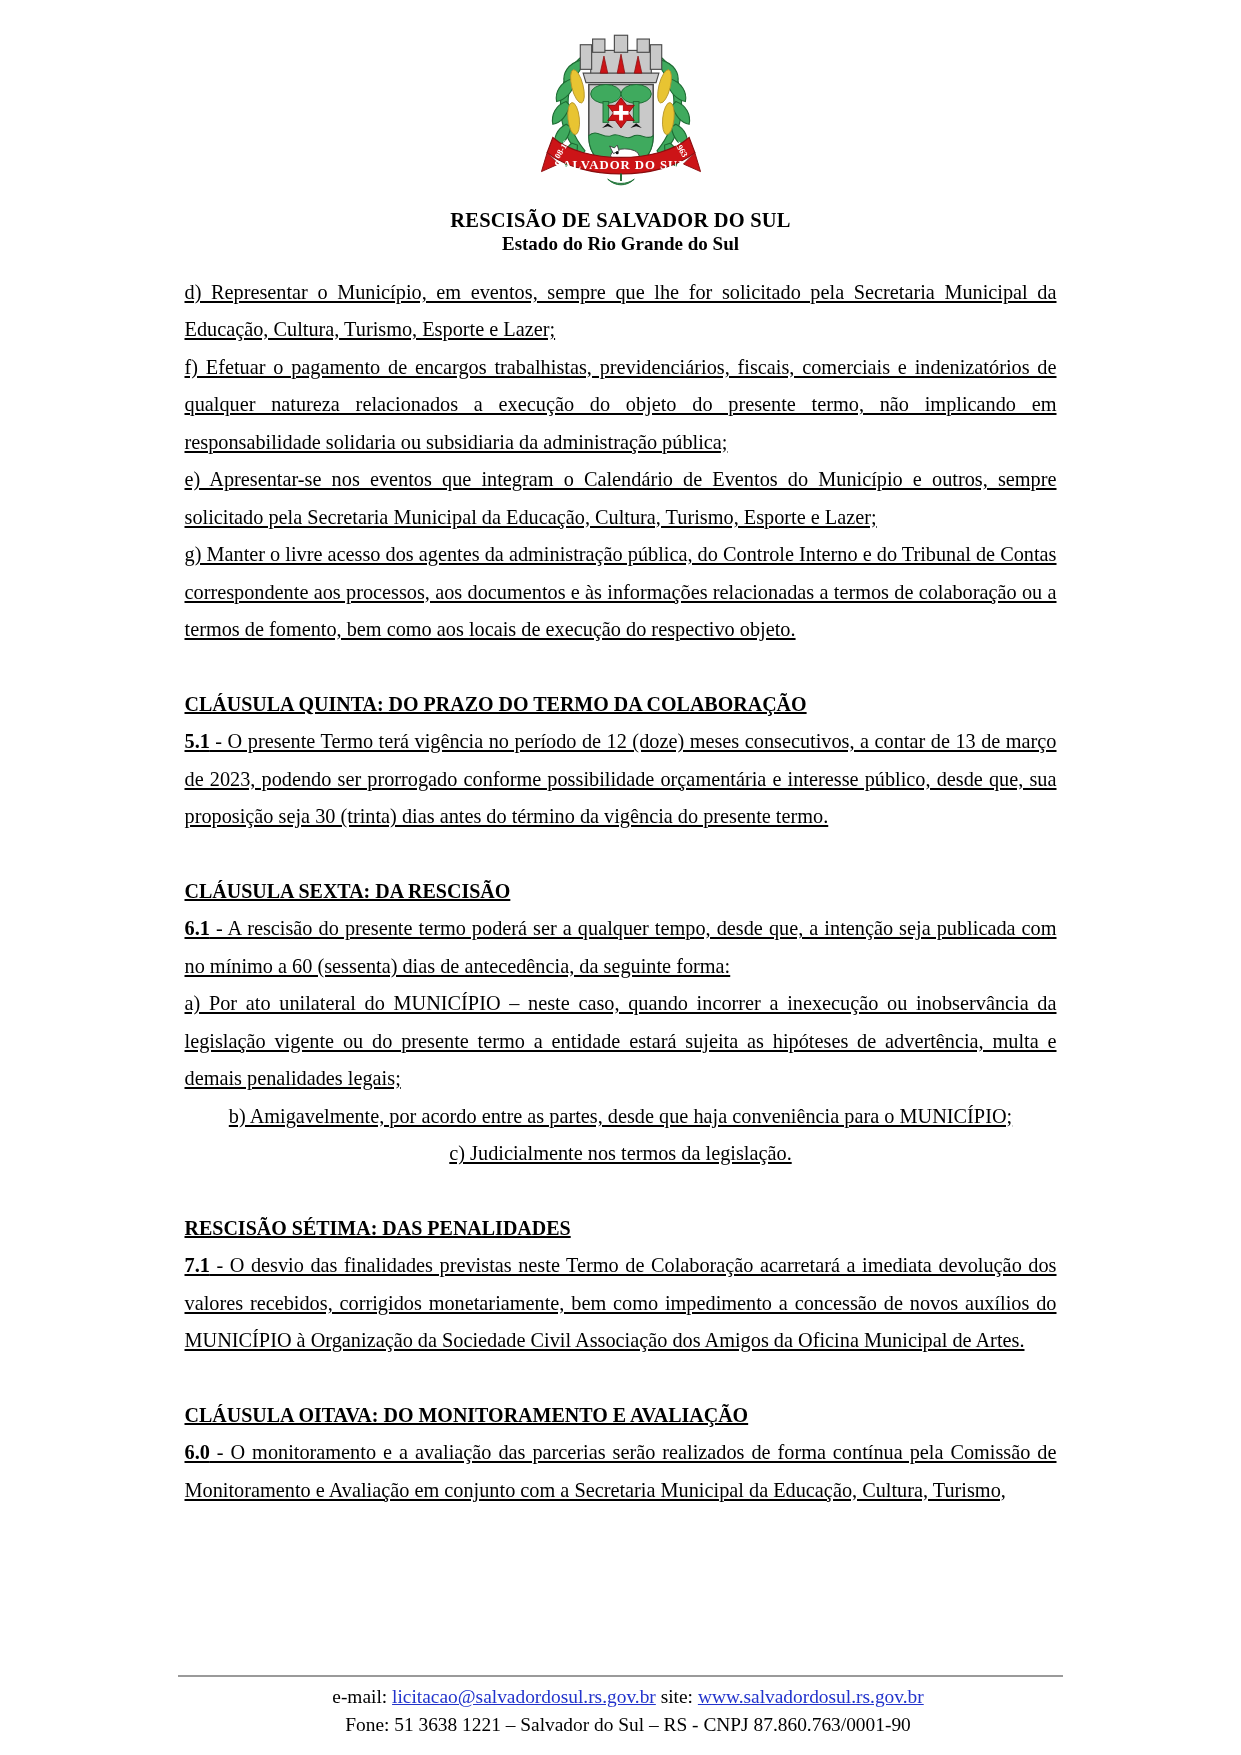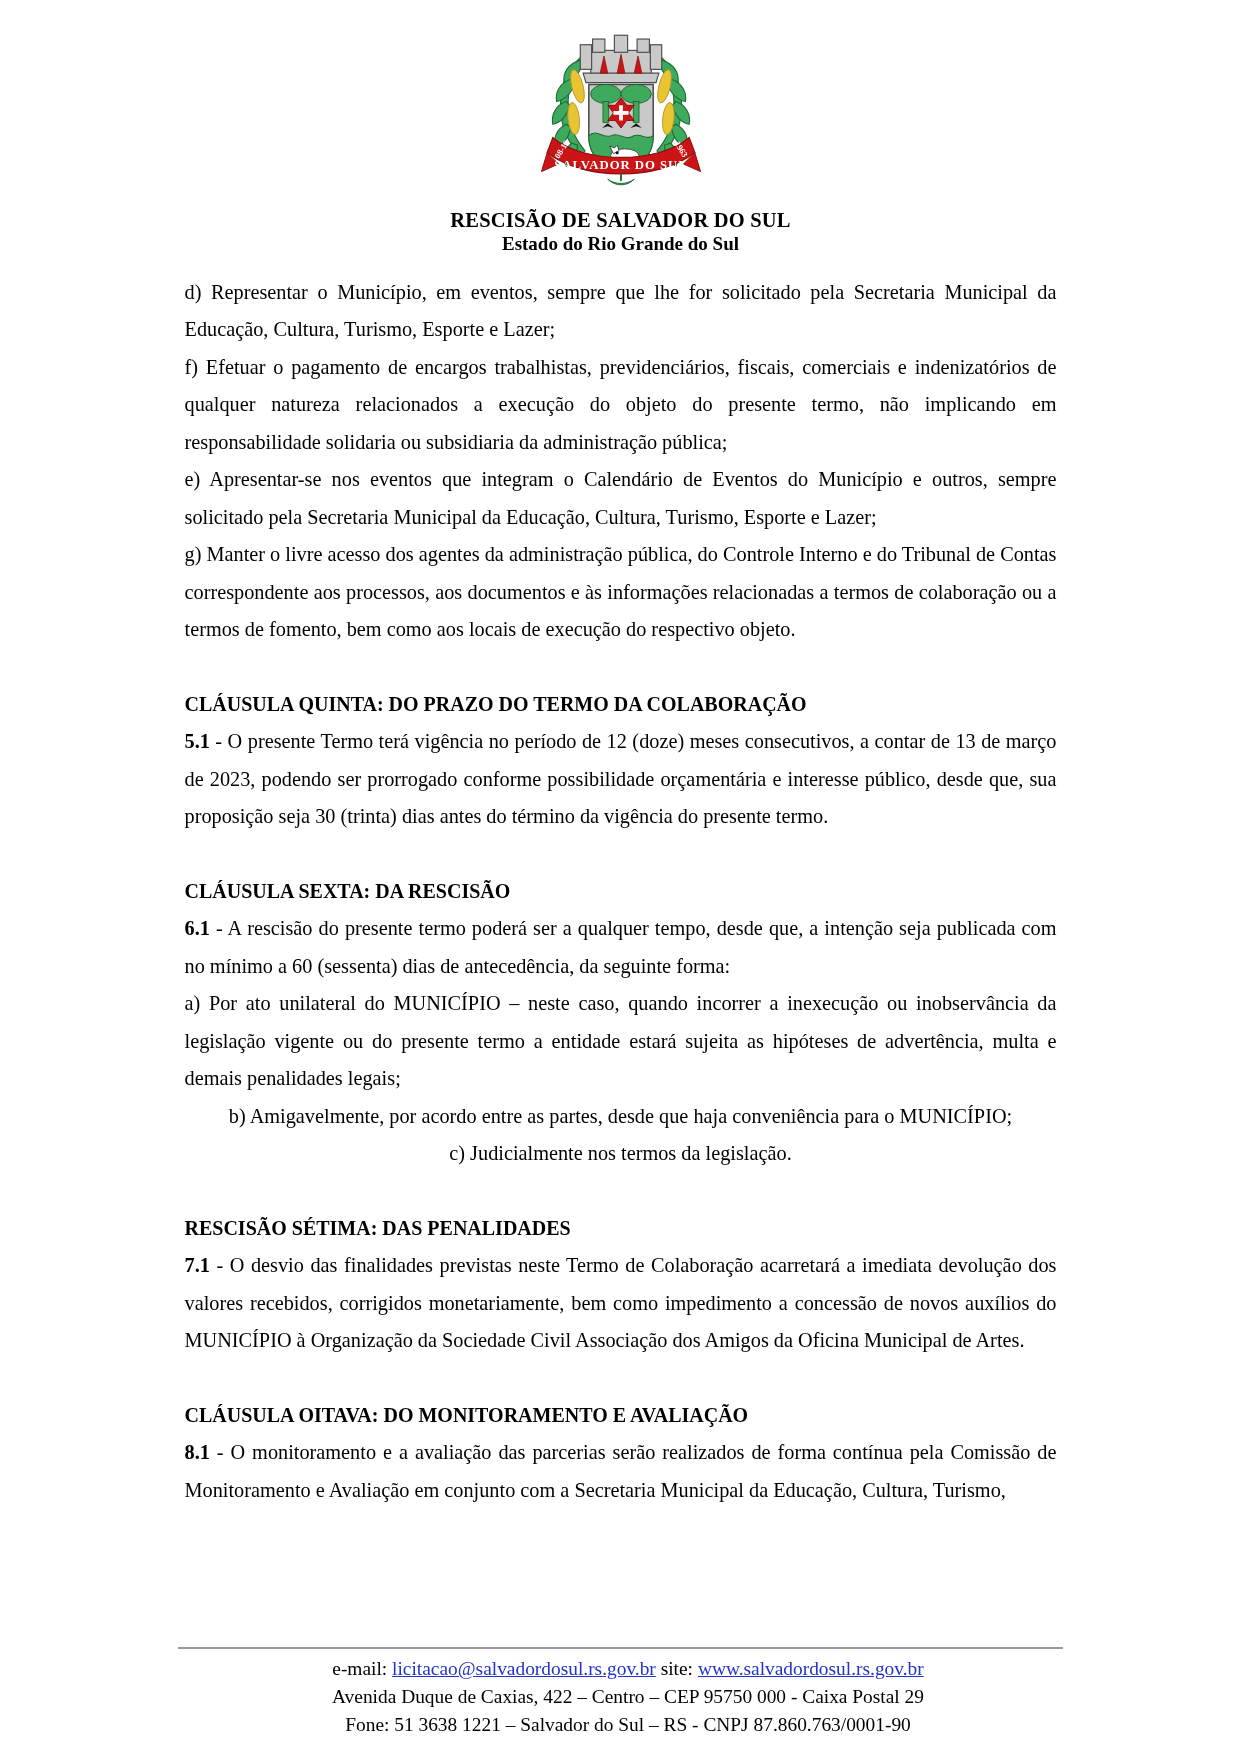--- a/index.html
+++ b/index.html
@@ -47,20 +47,21 @@
     font-weight: bold;
     line-height: 1.18;
     margin-top: 1px;
   }
 
   
   .content {
     margin: 0 auto;
     width: 872px;
     padding-top: 18px;
+    text-decoration: underline;
   }
   p.para {
     font-size: 20.3px;
     line-height: 37.5px;
     text-align: justify;
     text-justify: inter-word;
     margin: 0;
     hyphens: none;
   }
   p.para.nojust {
@@ -218,29 +219,28 @@
     <p class="para nojust">c) Judicialmente nos termos da legislação.</p>
 
     <div class="gap-md"></div>
 
     <p class="clause-head">RESCISÃO SÉTIMA: DAS PENALIDADES</p>
     <p class="para"><span class="b">7.1</span><span> - O desvio das finalidades previstas neste Termo de Colaboração acarretará a imediata devolução dos valores recebidos, corrigidos monetariamente, bem como impedimento a concessão de novos auxílios do MUNICÍPIO à Organização da Sociedade Civil Associação dos Amigos da Oficina Municipal de Artes.</span></p>
 
     <div class="gap-md"></div>
 
     <p class="clause-head">CLÁUSULA OITAVA: DO MONITORAMENTO E AVALIAÇÃO</p>
-    <p class="para"><span class="b">8.1</span><span> - O monitoramento e a avaliação das parcerias serão realizados de forma contínua pela Comissão de Monitoramento e Avaliação em conjunto com a Secretaria Municipal da Educação, Cultura, Turismo,</span></p>
+    <p class="para"><span class="b">6.0</span><span> - O monitoramento e a avaliação das parcerias serão realizados de forma contínua pela Comissão de Monitoramento e Avaliação em conjunto com a Secretaria Municipal da Educação, Cultura, Turismo,</span></p>
 
   </div>
 
   <div class="footer">
     <div class="footer-rule"></div>
     <div class="footer-line">
       <span>e-mail:</span>
       <span class="footer-link">licitacao@salvadordosul.rs.gov.br</span>
       <span>site:</span>
       <span class="footer-link">www.salvadordosul.rs.gov.br</span>
     </div>
-    <div class="footer-line">Avenida Duque de Caxias, 422 – Centro – CEP 95750 000 - Caixa Postal 29</div>
     <div class="footer-line">Fone: 51 3638 1221 – Salvador do Sul – RS - CNPJ 87.860.763/0001-90</div>
   </div>
 
 </div>
 
 </body></html>

